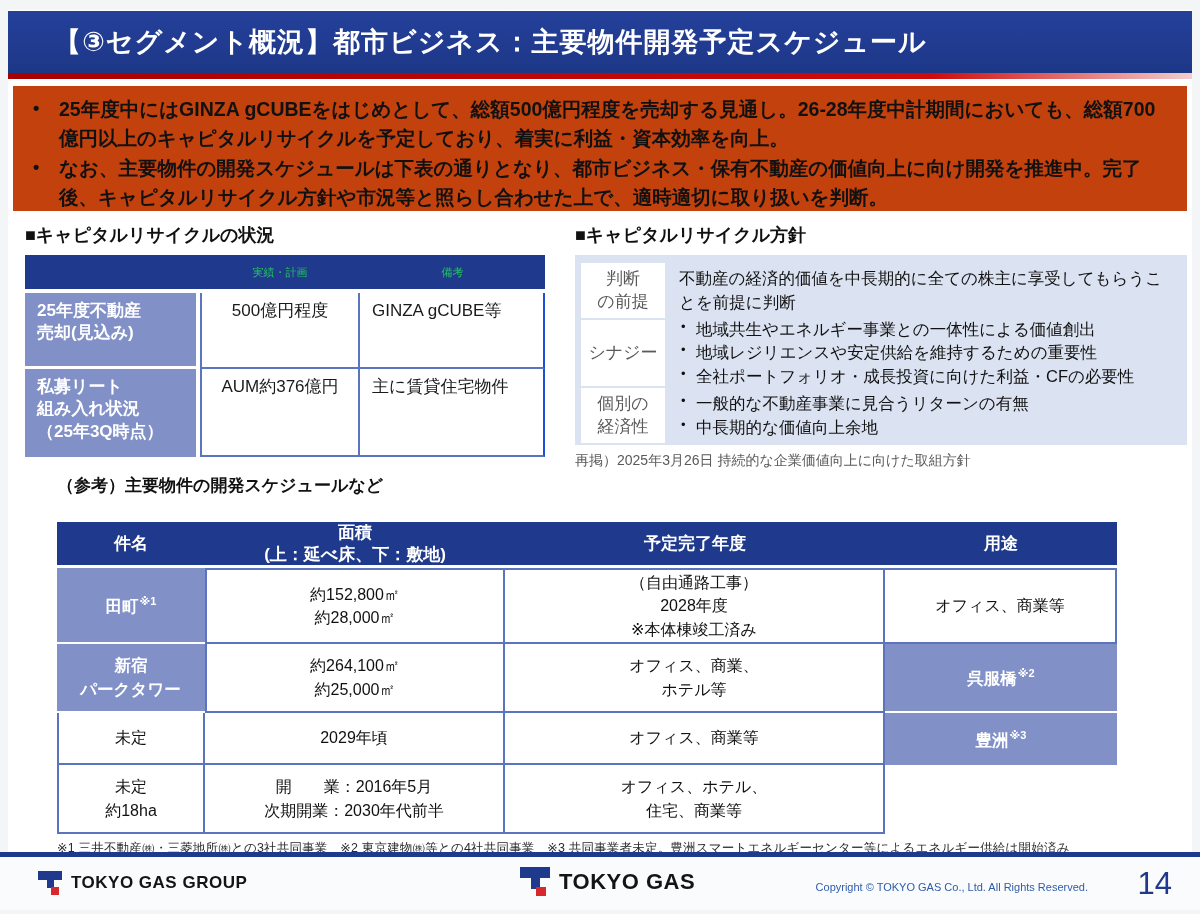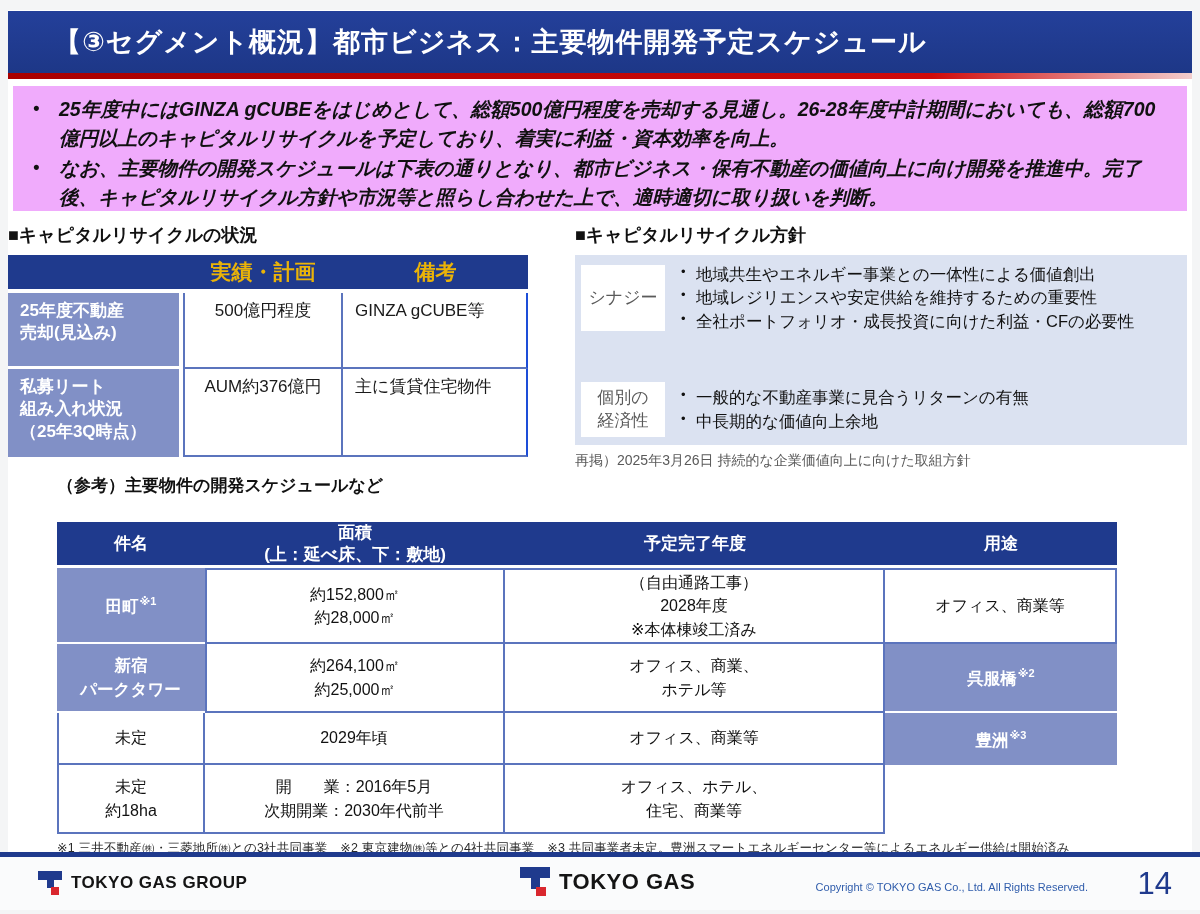--- a/index.html
+++ b/index.html
@@ -22,41 +22,41 @@
   }
   .title-bar h1 { color:#fff; font-size:27px; font-weight:bold; letter-spacing:1px; }
   .red-line {
     position:absolute; left:8px; top:73px; width:1184px; height:6px;
     background:linear-gradient(90deg,#a80000 0%,#cf0a0a 78%,#f2cdcd 100%);
   }
 
   
   .summary {
     position:absolute; left:13px; top:86px; width:1174px; height:125px;
-    background:#f0abfc; padding:9px 18px 0 12px;font-style:italic;
+    background:#c2410c; padding:9px 18px 0 12px;
   }
   .summary .bullet {
     position:relative; padding-left:34px;
     font-size:19.5px; font-weight:bold; line-height:1.5; color:#111;
   }
   .summary .bullet::before { content:"•"; position:absolute; left:8px; top:0; font-size:18px; }
 
   
   .sec-h { font-size:18px; font-weight:bold; color:#111; }
 
   
-  .status-section { position:absolute; left:8px; top:223px; width:520px; }
+  .status-section { position:absolute; left:25px; top:223px; width:520px; }
   .status-table {
     margin-top:8px;
     display:grid;
     grid-template-columns:175px 160px 185px;
     grid-template-rows:38px 76px 88px;
   }
   .st-h {
-    background:#1f3a8d; color:#eab308; font-weight:bold; font-size:21px;
+    background:#1f3a8d; color:#22c55e; font-weight:normal; font-size:11px;
     display:flex; align-items:center; justify-content:center;
     border-bottom:4px solid #fff;
   }
   .st-label {
     background:#8190c6; color:#fff; font-weight:bold; font-size:17px; line-height:1.32;
     padding:7px 4px 0 12px; white-space:pre-line;
     border-right:4px solid #fff;
   }
   .st-label.gap { border-bottom:3px solid #fff; }
   .st-plan {
@@ -166,20 +166,25 @@
 組み入れ状況
 （25年3Q時点）</div>
     <div class="st-plan st-bb">AUM約376億円</div>
     <div class="st-note st-bb">主に賃貸住宅物件</div>
   </div>
 </section>
 
 <section class="policy-section">
   <h2 class="sec-h">■キャピタルリサイクル方針</h2>
   <div class="policy-panel">
+    <div class="policy-row">
+      <div class="policy-label pl-1">判断
+の前提</div>
+      <div class="policy-content">不動産の経済的価値を中長期的に全ての株主に享受してもらうことを前提に判断</div>
+    </div>
     <div class="policy-row">
       <div class="policy-label pl-2">シナジー</div>
       <div class="policy-content">
         <ul>
           <li>地域共生やエネルギー事業との一体性による価値創出</li>
           <li>地域レジリエンスや安定供給を維持するための重要性</li>
           <li>全社ポートフォリオ・成長投資に向けた利益・CFの必要性</li>
         </ul>
       </div>
     </div>

